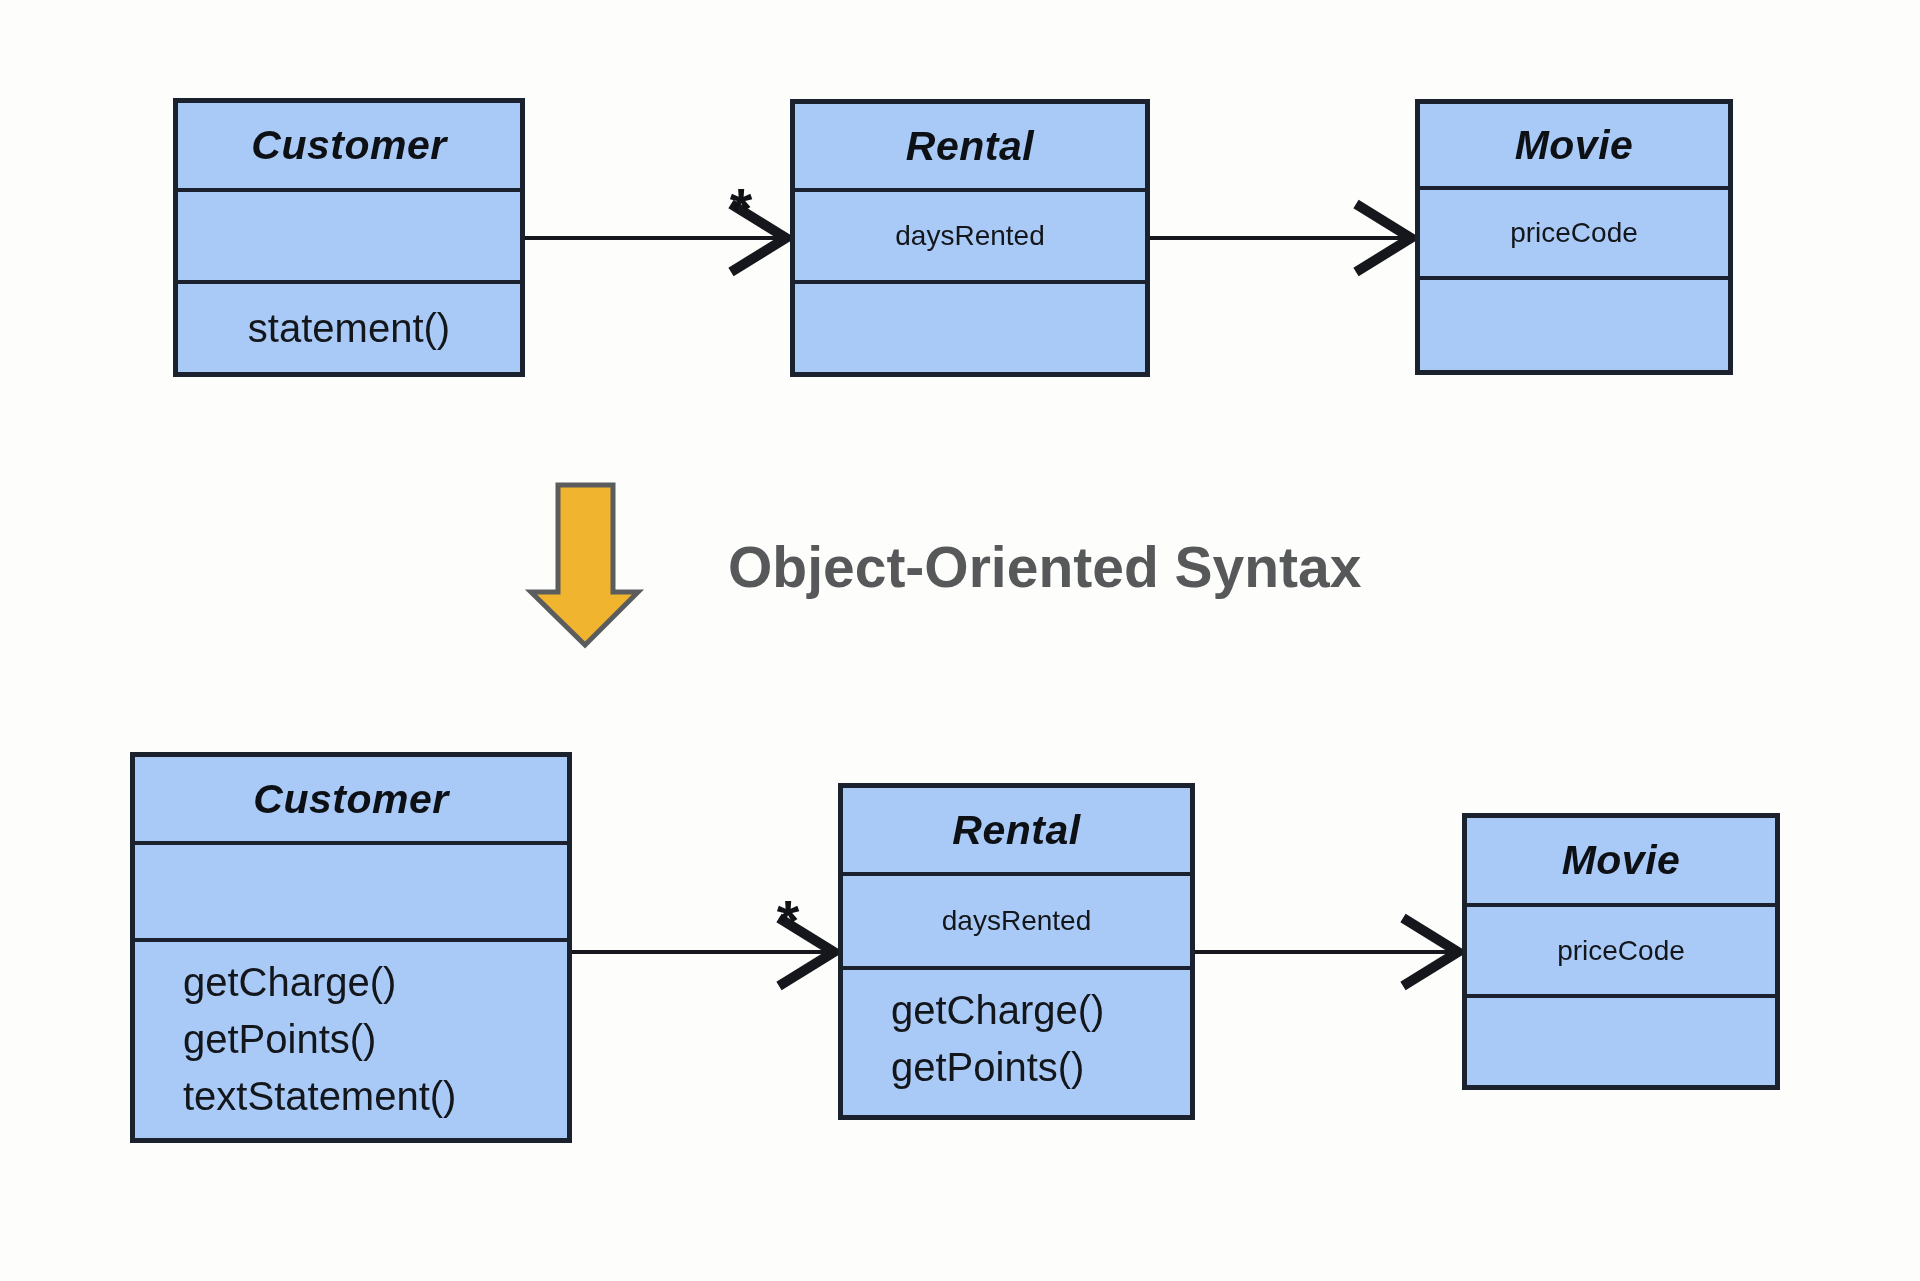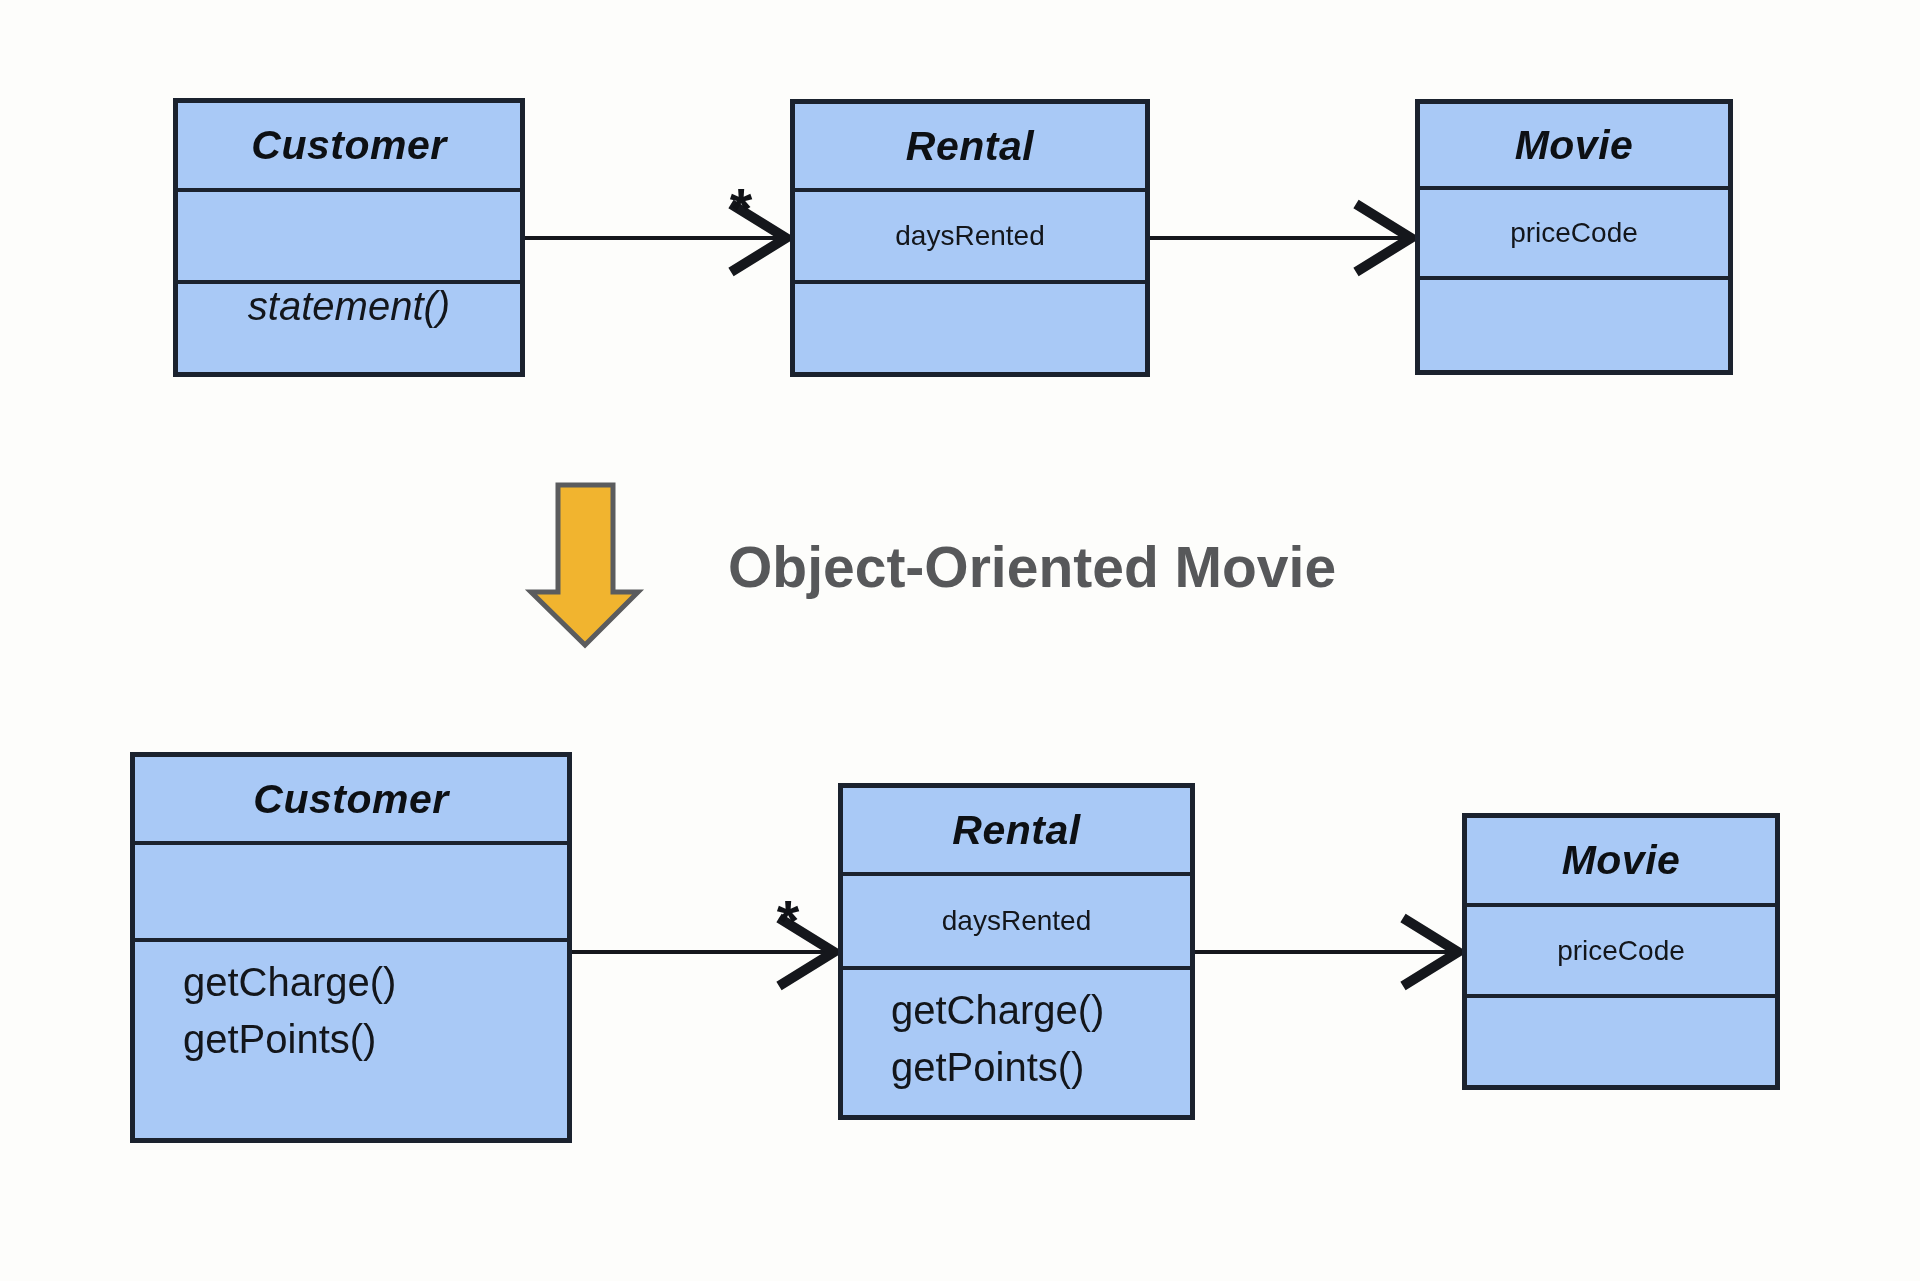--- a/index.html
+++ b/index.html
@@ -50,23 +50,22 @@
     font-size: 28px;
     color: #13161b;
   }
   .uml-box .sec.methods {
     flex: 1;
     font-size: 40px;
     color: #13161b;
   }
   .uml-box .sec.methods.center {
     display: flex;
-    align-items: flex-start;
+    align-items: center;
     justify-content: center;
-    font-style: italic;
   }
   .uml-box .sec.methods.left {
     padding: 12px 0 0 48px;
     line-height: 57px;
   }
   .member-line { white-space: nowrap; }
   #caption {
     position: absolute;
     left: 728px;
     top: 534px;
@@ -118,28 +117,29 @@
   </div>
 
   <div class="uml-box" style="left:1415px; top:99px; width:318px; height:276px;">
     <div class="sec title" style="height:86px">Movie</div>
     <div class="sec attrs" style="height:90px">
       <div class="member-line">priceCode</div>
     </div>
     <div class="sec methods"></div>
   </div>
 
-  <div id="caption">Object-Oriented Movie</div>
+  <div id="caption">Object-Oriented Syntax</div>
 
   <div class="uml-box" style="left:130px; top:752px; width:442px; height:391px;">
     <div class="sec title" style="height:88px">Customer</div>
     <div class="sec attrs" style="height:97px"></div>
     <div class="sec methods left">
       <div class="member-line">getCharge()</div>
       <div class="member-line">getPoints()</div>
+      <div class="member-line">textStatement()</div>
     </div>
   </div>
 
   <div class="uml-box" style="left:838px; top:783px; width:357px; height:337px;">
     <div class="sec title" style="height:88px">Rental</div>
     <div class="sec attrs" style="height:94px">
       <div class="member-line">daysRented</div>
     </div>
     <div class="sec methods left">
       <div class="member-line">getCharge()</div>

